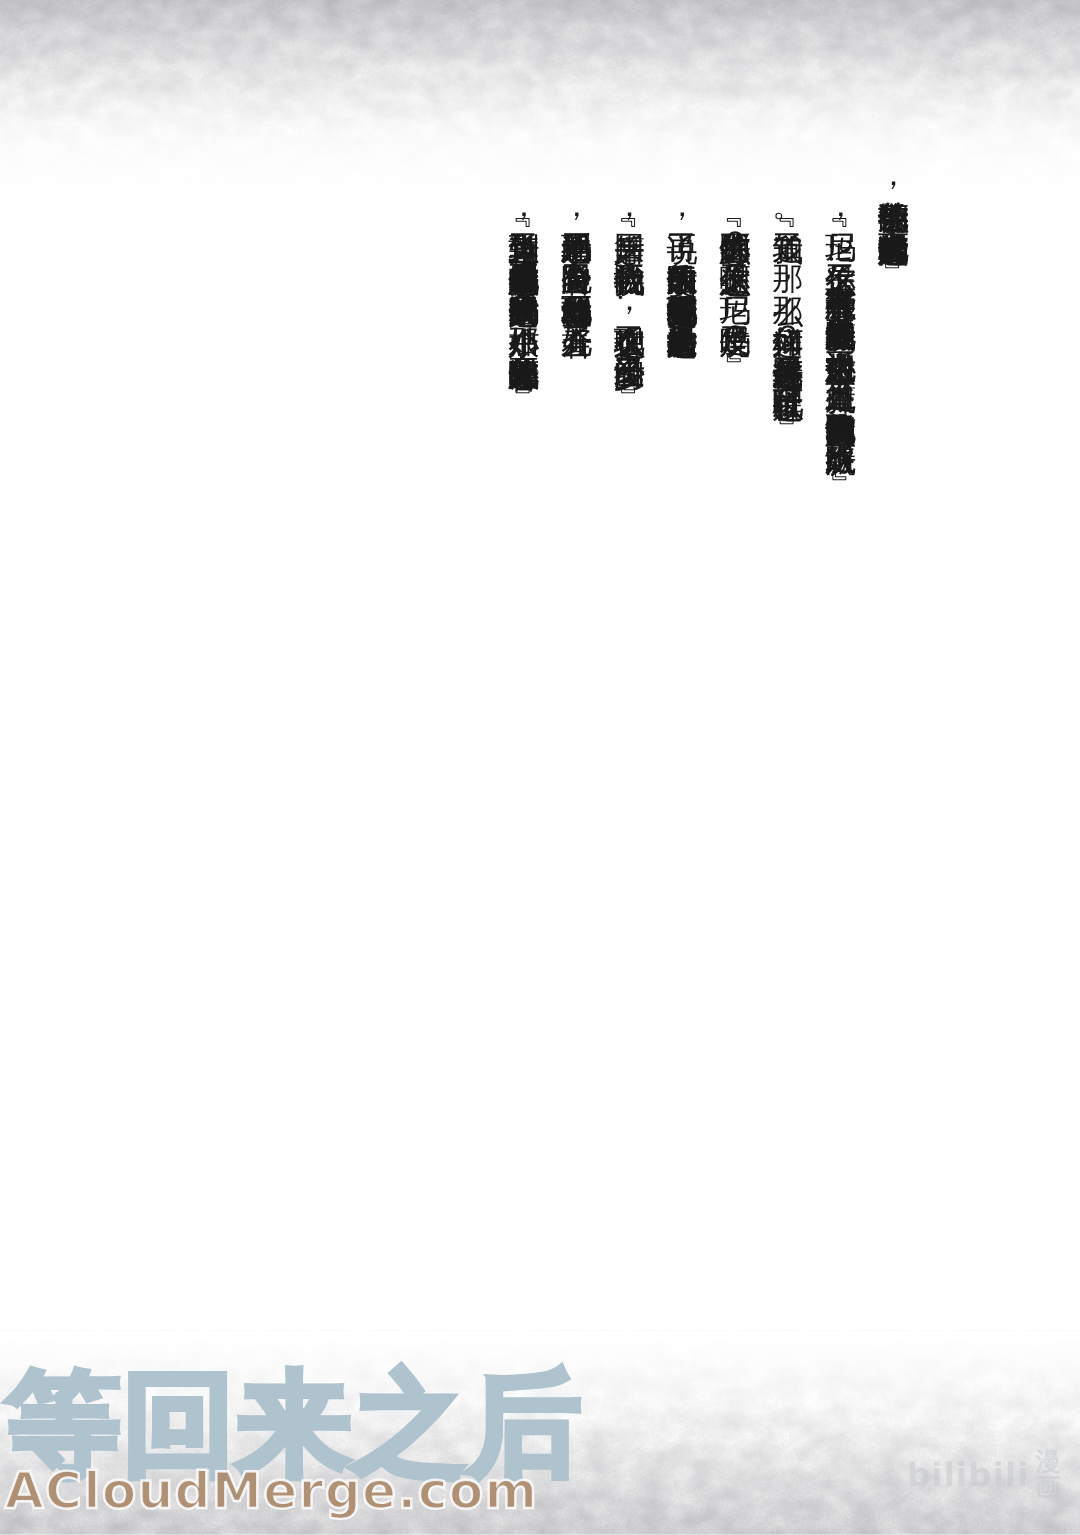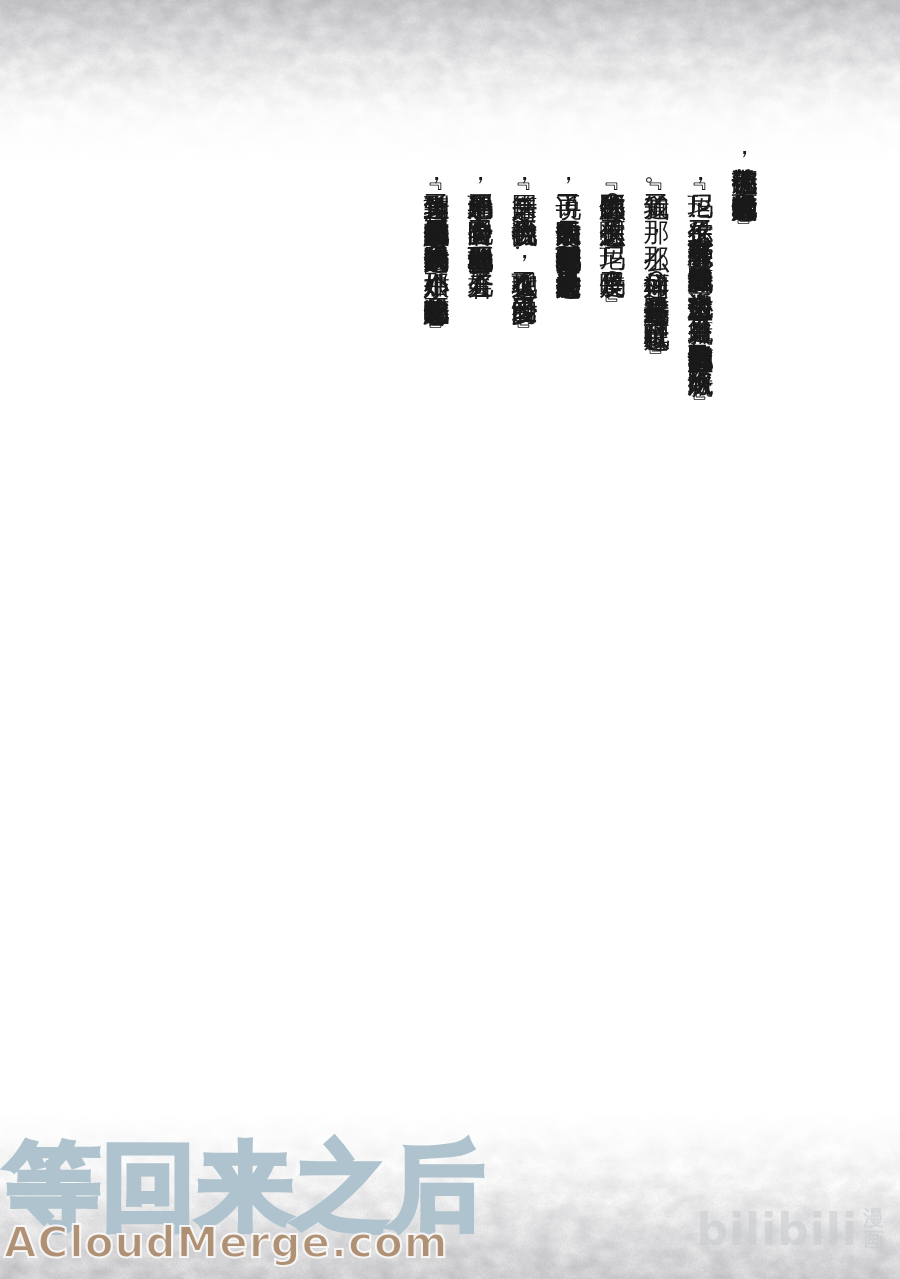--- a/index.html
+++ b/index.html
@@ -79,21 +79,21 @@
     right:16px;top:1206px;
     z-index:3;
     display:flex;
     align-items:flex-end;
     gap:5px;
     color:#c6cacc;
     opacity:0.55;
     font-family:"DejaVu Sans","Liberation Sans",sans-serif;
     font-weight:bold;
   }
-  .wm-bili .word{font-size:44px;letter-spacing:1px;line-height:48px;}
+  .wm-bili .word{font-size:27px;letter-spacing:1px;line-height:48px;}
   .wm-bili .suffix{display:flex;flex-direction:column;font-size:21px;line-height:22px;padding-bottom:3px;}
 </style>
 </head>
 <body>
 
 <svg class="band band-top" width="900" height="170" aria-hidden="true">
   <defs>
     <filter id="tex" x="0" y="0" width="100%" height="100%">
       <feTurbulence type="fractalNoise" baseFrequency="0.045 0.06" numOctaves="4" seed="8"></feTurbulence>
       <feColorMatrix type="matrix" values="0 0 0 0 0.66  0 0 0 0 0.66  0 0 0 0 0.68  0 0 0 1.3 -0.25"></feColorMatrix>

